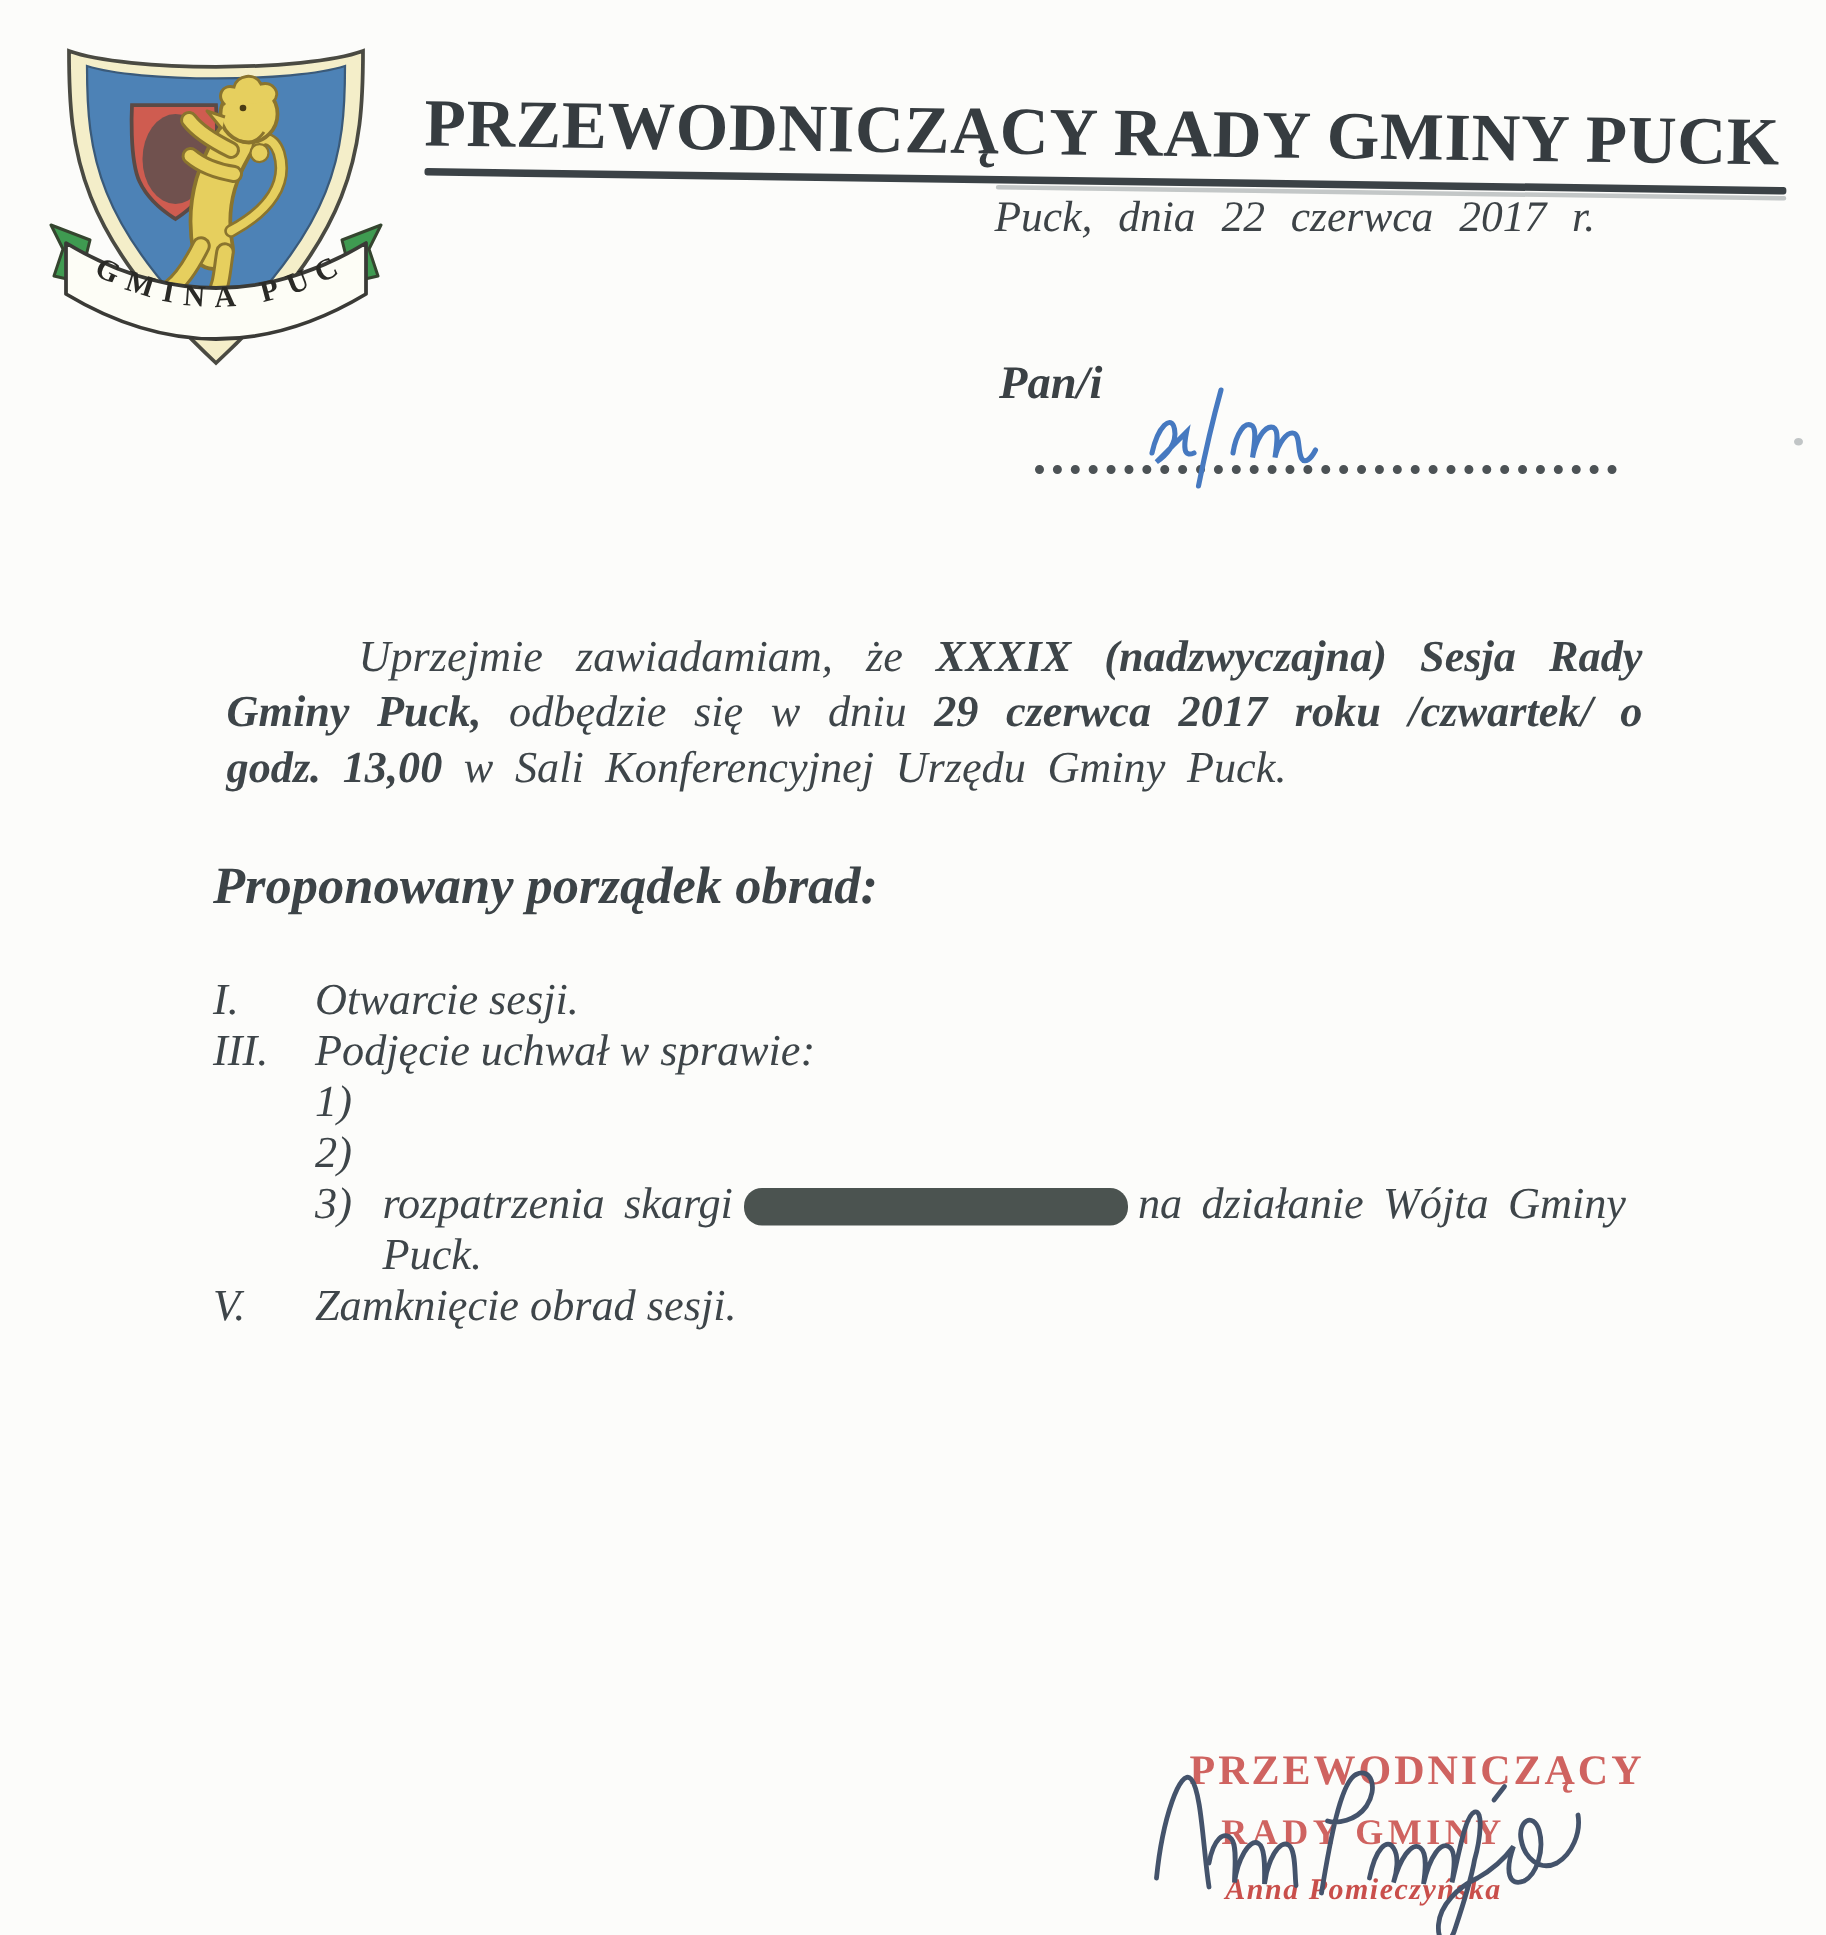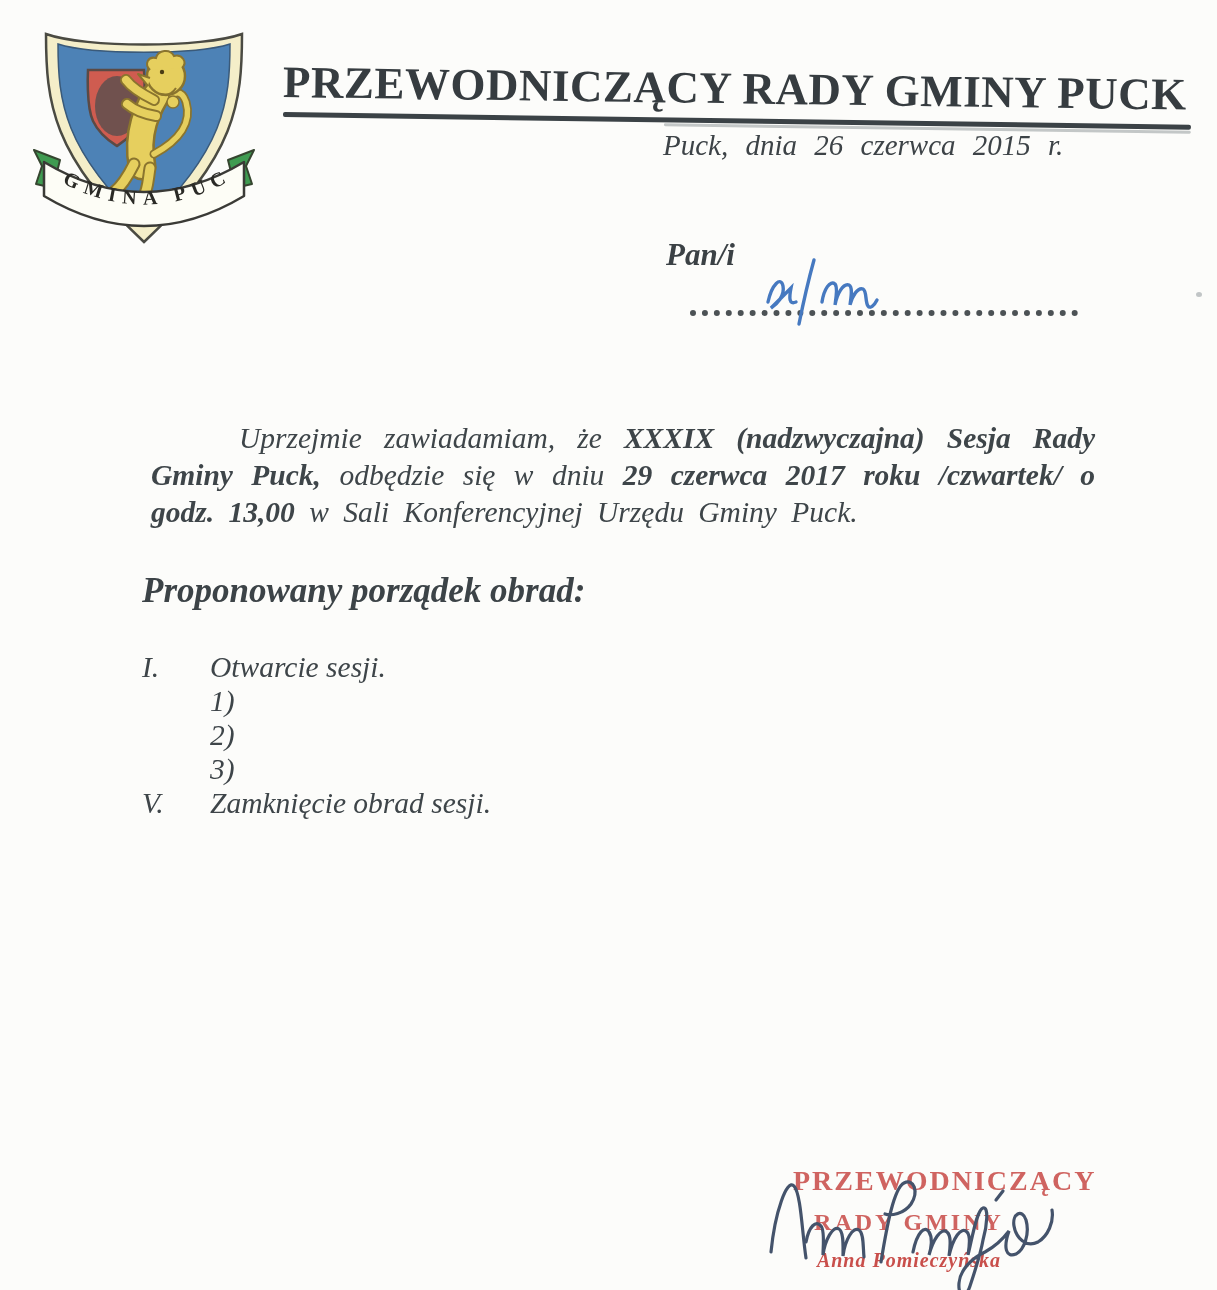--- a/index.html
+++ b/index.html
@@ -113,21 +113,21 @@
     <path d="M14,148 Q114,208 214,148 L214,182 Q114,242 14,182 Z" fill="#fdfdf6" stroke="#3a3a36" stroke-width="2.5" stroke-linejoin="round"></path>
     <path id="bannerPath" d="M22,163 Q114,218 206,163" fill="none"></path>
     <text font-size="20" font-weight="bold" letter-spacing="7" fill="#2a2a26" font-family="Liberation Serif, serif">
       <textPath href="#bannerPath" startOffset="6%">GMINA PUCK</textPath>
     </text>
   </svg>
 </div>
 
 <div class="abs header-title">PRZEWODNICZĄCY RADY GMINY PUCK</div>
 <div class="abs header-underline"></div>
-<div class="abs date-line">Puck,  dnia 26  czerwca  2015 r.</div>
+<div class="abs date-line">Puck,  dnia 22  czerwca  2017 r.</div>
 
 <div class="abs recipient-label">Pan/i</div>
 <div class="abs dotted-line"></div>
 <svg class="abs pen-svg" viewBox="0 0 132 70">
   <g stroke="#4679c0" stroke-width="3.4" fill="none" stroke-linecap="round">
     <path d="M8,46 C12,28 21,20 23,30 C25,40 17,48 11,52 C18,45 27,36 31,32 C29,42 29,49 36,46"></path>
     <path d="M54,4 C49,22 43,48 39,68"></path>
     <path d="M62,46 C64,33 70,24 75,28 C78,31 76,42 75,49 C77,38 83,27 89,29 C93,31 91,42 90,49 C92,40 98,31 103,33 C107,35 105,46 108,50 C110,53 114,50 117,44"></path>
   </g>
 </svg>
@@ -136,29 +136,34 @@
   <span>Uprzejmie zawiadamiam, że </span><span class="b">XXXIX (nadzwyczajna) Sesja Rady Gminy Puck,</span><span> odbędzie się w dniu </span><span class="b">29 czerwca 2017 roku /czwartek/ o godz. 13,00</span><span> w Sali Konferencyjnej Urzędu  Gminy  Puck.</span>
 </div>
 
 <div class="abs agenda-heading">Proponowany porządek obrad:</div>
 
 <div class="abs agenda">
   <div class="agenda-row">
     <span class="roman">I.</span>
     <span class="item-text">Otwarcie sesji.</span>
   </div>
+  <div class="agenda-row">
+    <span class="roman">III.</span>
+    <span class="item-text">Podjęcie uchwał w sprawie:</span>
+  </div>
 
   <div class="sub-row">
     <span class="sub-num">1)</span>
   </div>
   <div class="sub-row">
     <span class="sub-num">2)</span>
   </div>
   <div class="sub-row">
     <span class="sub-num">3)</span>
+    <span class="sub-text"><span>rozpatrzenia skargi</span><span class="redaction"></span><span>na działanie Wójta Gminy Puck.</span></span>
   </div>
 
   <div class="agenda-row">
     <span class="roman">V.</span>
     <span class="item-text">Zamknięcie obrad sesji.</span>
   </div>
 </div>
 
 <div class="abs stamp">
   <div class="stamp-line1">PRZEWODNICZĄCY</div>

